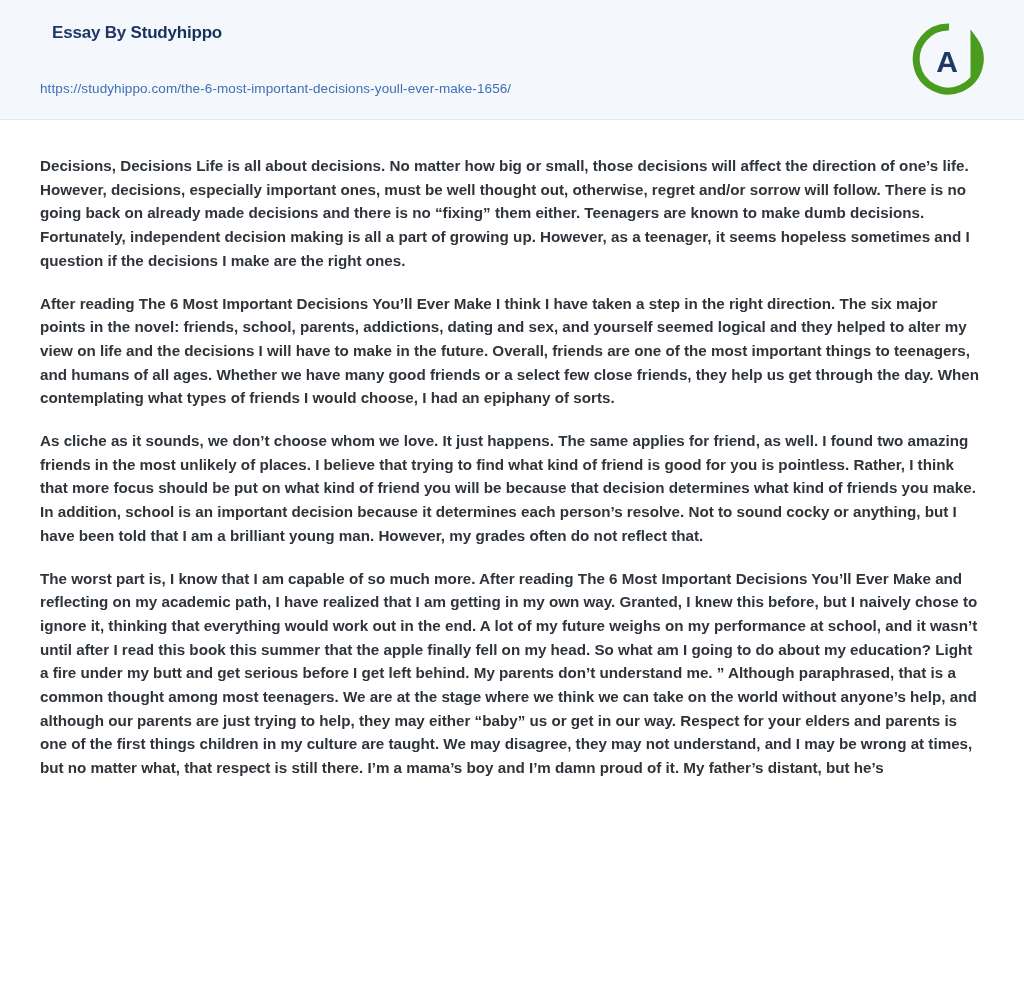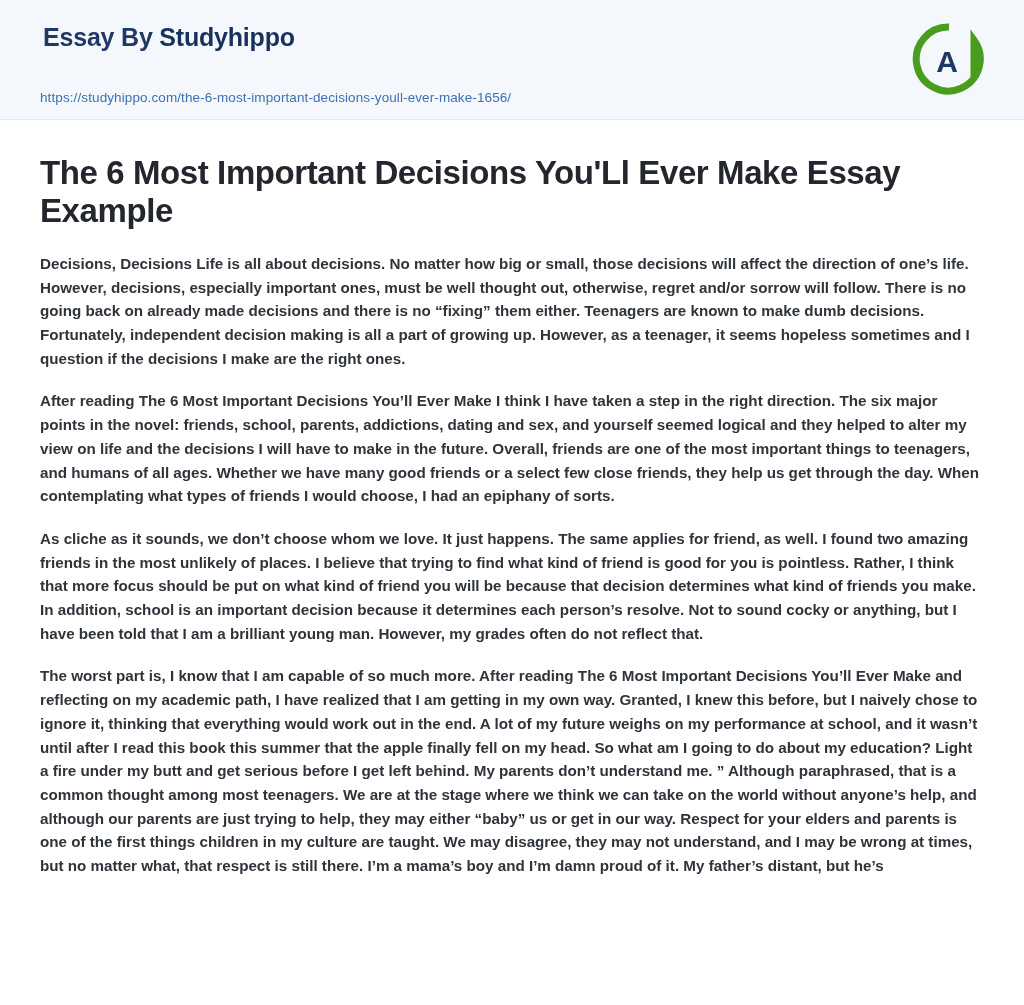--- a/index.html
+++ b/index.html
@@ -25,25 +25,25 @@
   
   .header {
     background: #f4f7fb;
     border-bottom: 1px solid #e3e9f0;
     padding: 24px 40px 18px 40px;
     position: relative;
     box-sizing: border-box;
     height: 120px;
   }
   .brand {
-    font-size: 25px;
+    font-size: 17px;
     font-weight: bold;
     letter-spacing: -0.2px;
     color: #1f3864;
-    margin: 0 0 16px 3px;
+    margin: 0 0 16px 12px;
     line-height: 1.1;
   }
   .brand .brand-strong {
     color: #16325c;
   }
   .site-url {
     font-size: 13.5px;
     color: #3f6fb5;
     letter-spacing: 0.1px;
     word-break: break-all;
@@ -98,20 +98,19 @@
     <div class="site-url">https://studyhippo.com/the-6-most-important-decisions-youll-ever-make-1656/</div>
     <div class="logo">
       <svg width="74" height="74" viewBox="0 0 74 74" aria-hidden="true">
         <path d="M37 5 A32 32 0 1 0 62 18 L62 56" fill="none" stroke="#4a9c1e" stroke-width="7" stroke-linecap="butt"></path>
         <text x="35" y="50" font-family="Liberation Sans, sans-serif" font-size="30" font-weight="bold" fill="#1f3864" text-anchor="middle">A</text>
       </svg>
     </div>
   </div>
 
   <div class="article">
-    <h1 class="article-title">The 6 Most Important Decisions You'Ll Ever Make Essay Example</h1>
     <p>Decisions, Decisions Life is all about decisions. No matter how big or small, those decisions will affect the direction of one’s life. However, decisions, especially important ones, must be well thought out, otherwise, regret and/or sorrow will follow. There is no going back on already made decisions and there is no “fixing” them either. Teenagers are known to make dumb decisions. Fortunately, independent decision making is all a part of growing up. However, as a teenager, it seems hopeless sometimes and I question if the decisions I make are the right ones.</p>
     <p>After reading The 6 Most Important Decisions You’ll Ever Make I think I have taken a step in the right direction. The six major points in the novel: friends, school, parents, addictions, dating and sex, and yourself seemed logical and they helped to alter my view on life and the decisions I will have to make in the future. Overall, friends are one of the most important things to teenagers, and humans of all ages. Whether we have many good friends or a select few close friends, they help us get through the day. When contemplating what types of friends I would choose, I had an epiphany of sorts.</p>
     <p>As cliche as it sounds, we don’t choose whom we love. It just happens. The same applies for friend, as well. I found two amazing friends in the most unlikely of places. I believe that trying to find what kind of friend is good for you is pointless. Rather, I think that more focus should be put on what kind of friend you will be because that decision determines what kind of friends you make. In addition, school is an important decision because it determines each person’s resolve. Not to sound cocky or anything, but I have been told that I am a brilliant young man. However, my grades often do not reflect that.</p>
     <p>The worst part is, I know that I am capable of so much more. After reading The 6 Most Important Decisions You’ll Ever Make and reflecting on my academic path, I have realized that I am getting in my own way. Granted, I knew this before, but I naively chose to ignore it, thinking that everything would work out in the end. A lot of my future weighs on my performance at school, and it wasn’t until after I read this book this summer that the apple finally fell on my head. So what am I going to do about my education? Light a fire under my butt and get serious before I get left behind. My parents don’t understand me. ” Although paraphrased, that is a common thought among most teenagers. We are at the stage where we think we can take on the world without anyone’s help, and although our parents are just trying to help, they may either “baby” us or get in our way. Respect for your elders and parents is one of the first things children in my culture are taught. We may disagree, they may not understand, and I may be wrong at times, but no matter what, that respect is still there. I’m a mama’s boy and I’m damn proud of it. My father’s distant, but he’s</p>
   </div>
 
 </div>
 
 </body></html>

